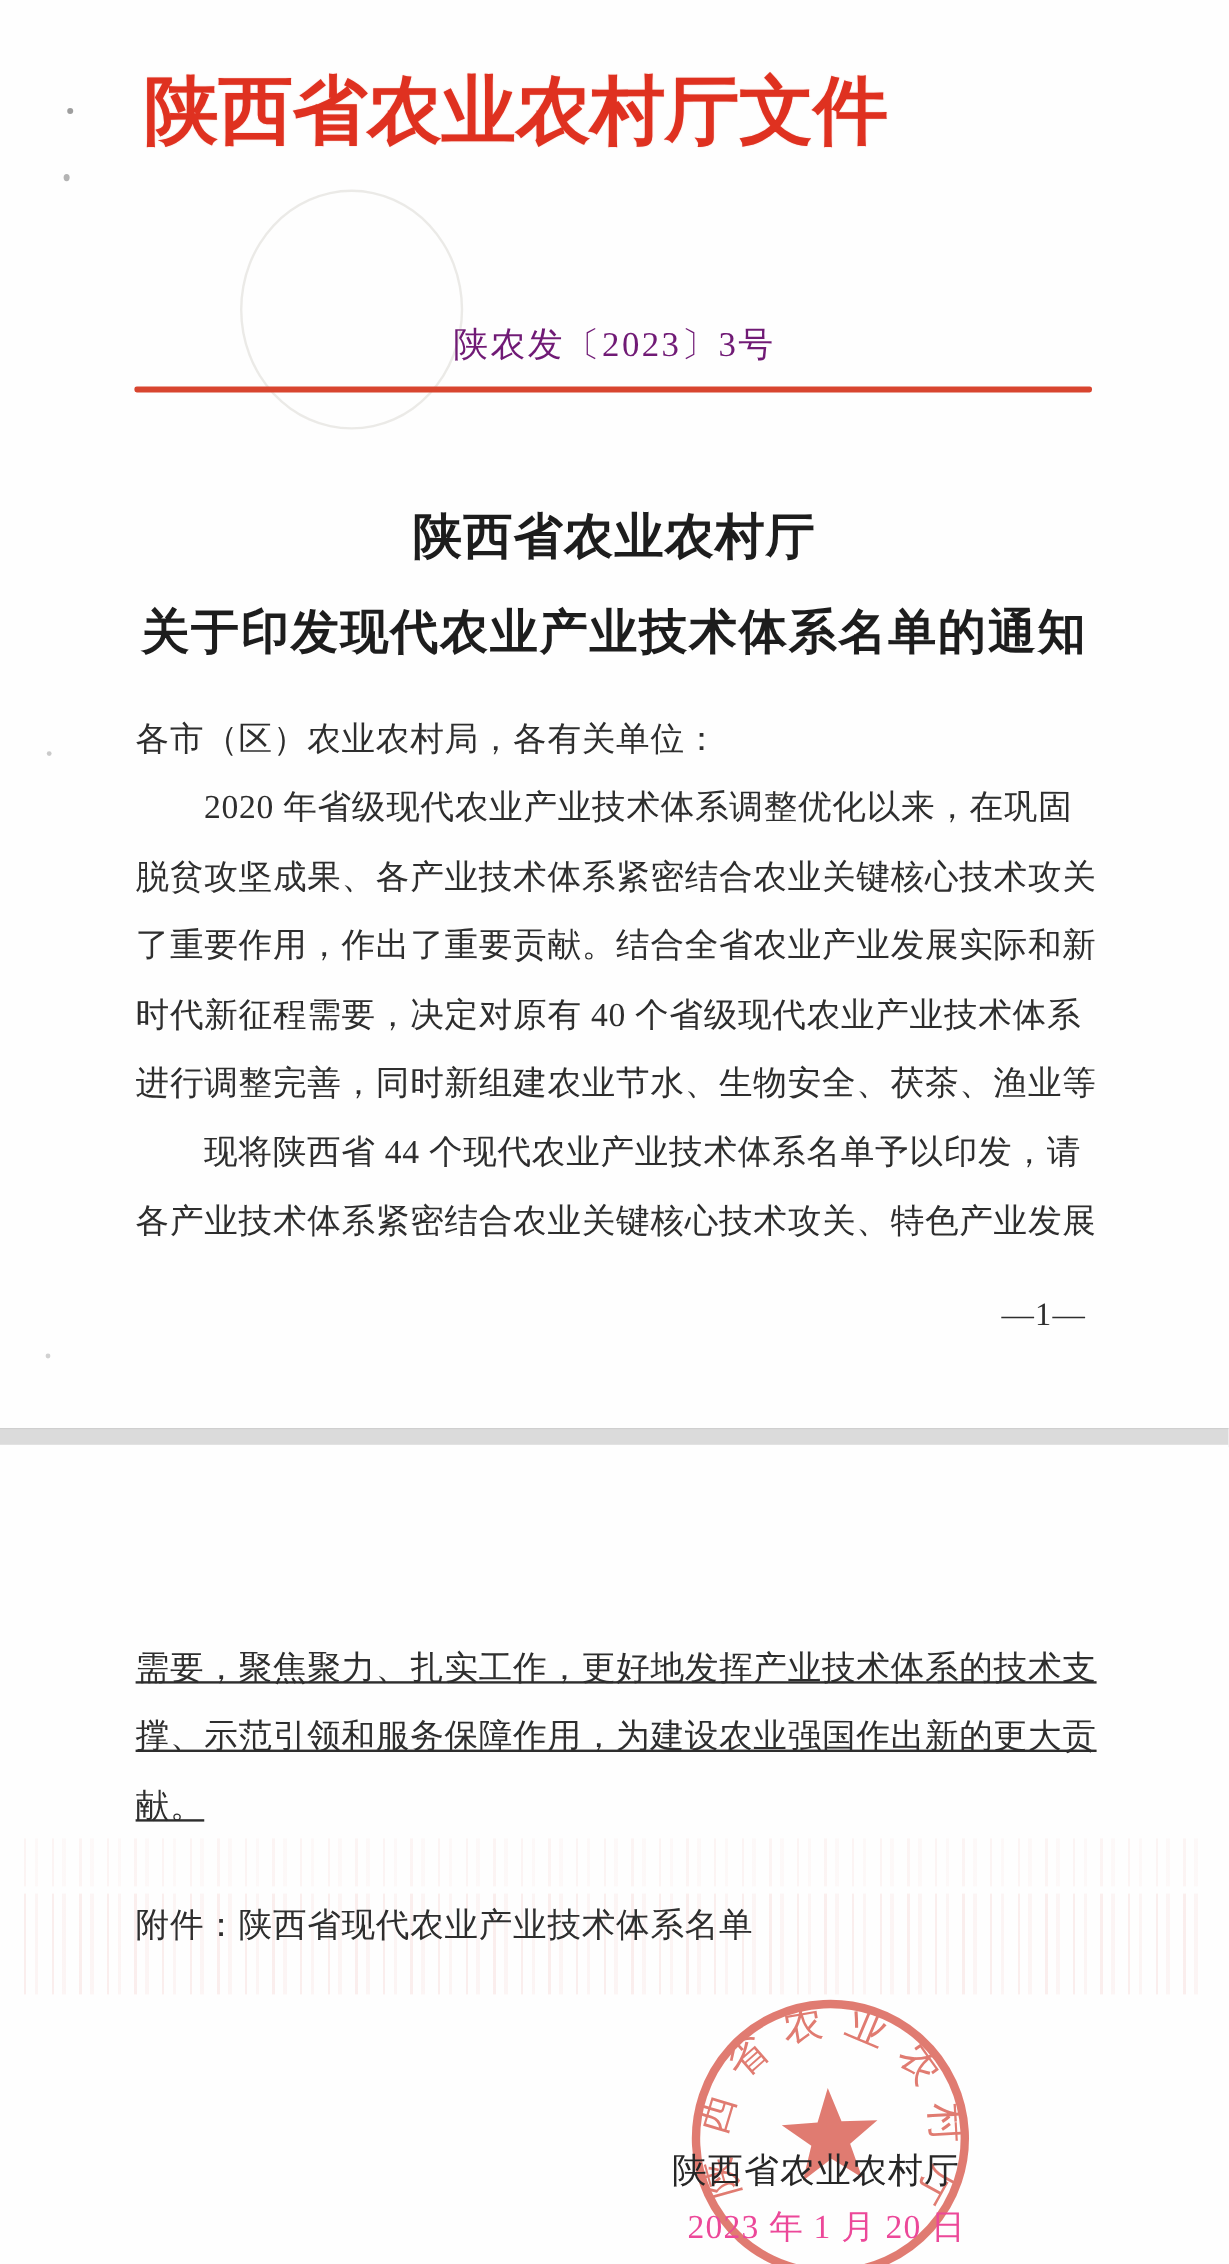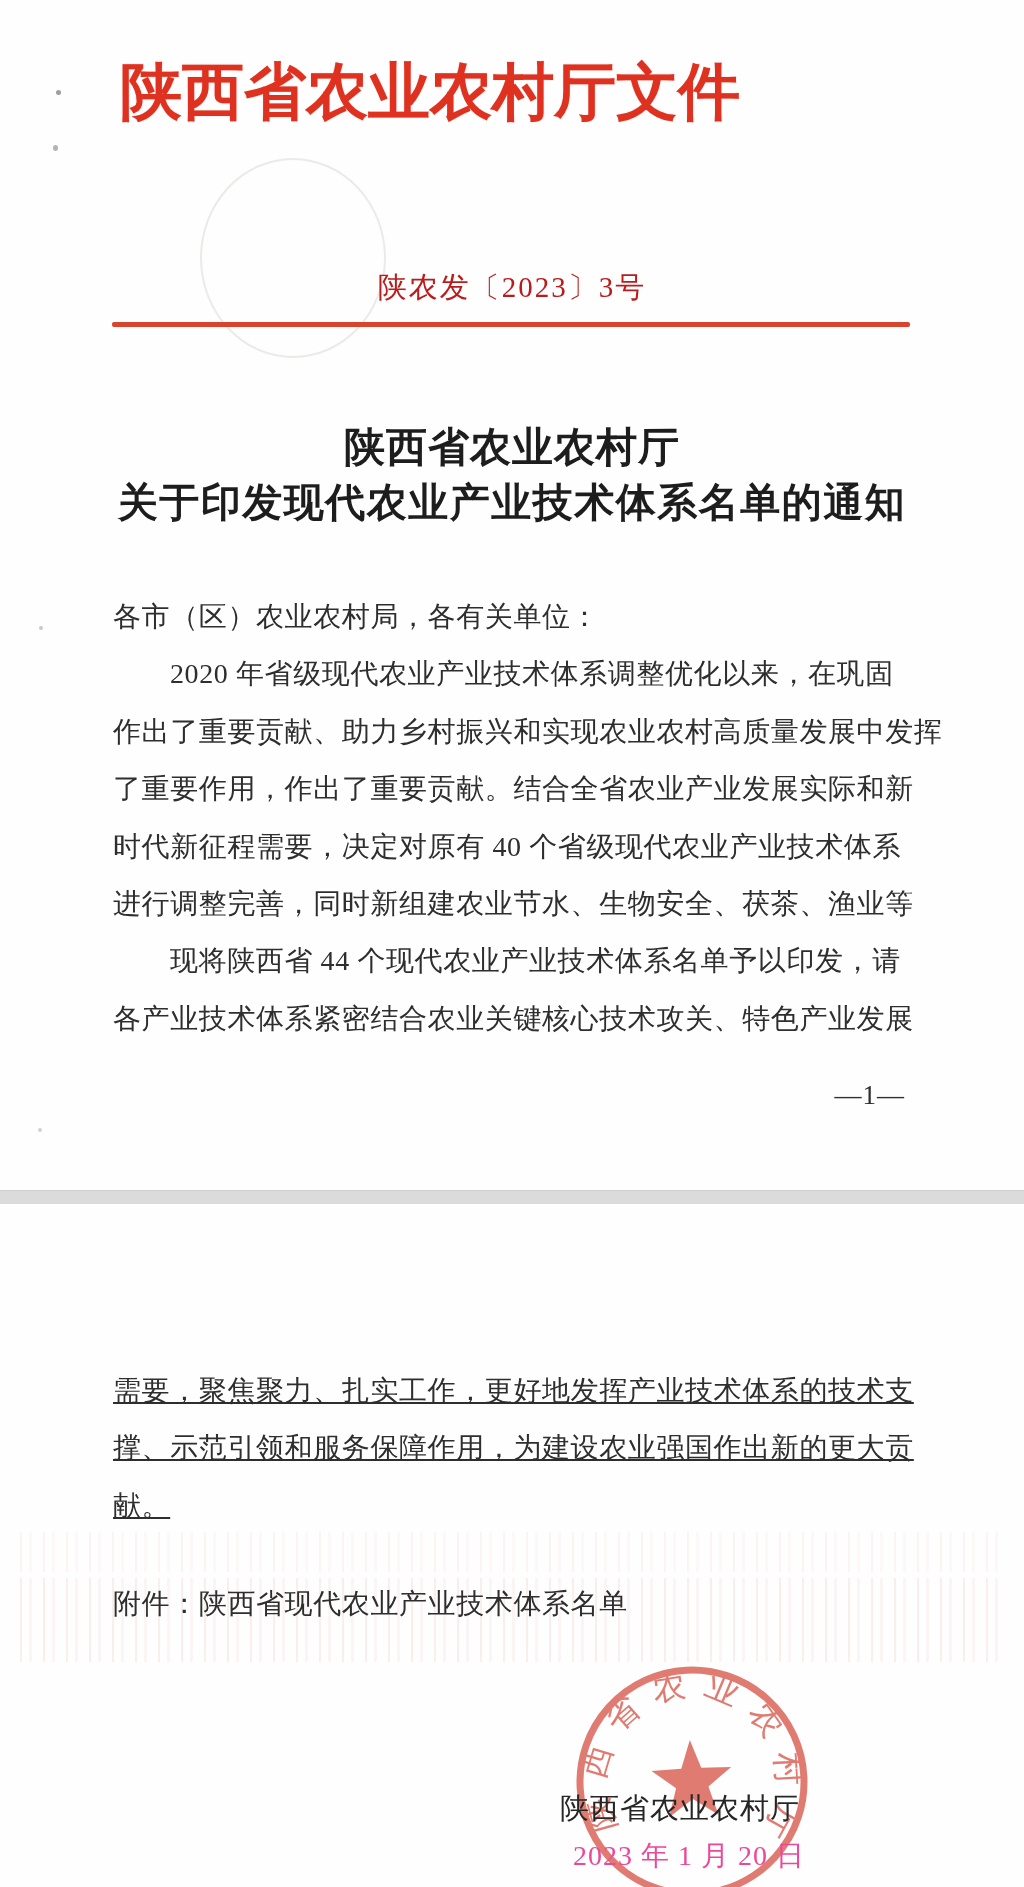--- a/index.html
+++ b/index.html
@@ -15,32 +15,32 @@
     background:#dbdbdb;border-top:1px solid #cfcfcf;border-bottom:1px solid #e8e8e8;}
 
   
   .header-title{
     position:absolute;top:50px;left:98px;width:664px;text-align:center;
     font-size:62px;font-weight:900;letter-spacing:0px;color:#df3120;
     text-shadow:0 0 1px rgba(223,49,32,.45);white-space:nowrap;
   }
   .doc-number{
     position:absolute;top:268px;left:107px;width:810px;text-align:center;
-    font-size:29px;color:#b91c1c;letter-spacing:2px;white-space:nowrap;
+    font-size:29px;color:#701a75;letter-spacing:2px;white-space:nowrap;
   }
   .red-rule{
     position:absolute;top:322px;left:112px;width:798px;height:5px;
     background:#d8452f;border-radius:2px;
   }
   .doc-title{
     position:absolute;top:420px;left:87px;width:850px;text-align:center;
     font-weight:900;color:#1d1d1d;line-height:55px;
   }
   .doc-title .t1{font-size:41px;letter-spacing:1px;}
-  .doc-title .t2{font-size:40px;letter-spacing:1.5px;white-space:nowrap;}
+  .doc-title .t2{font-size:40px;letter-spacing:1.5px;white-space:nowrap;margin-top:24px;}
 
   .body-block{
     position:absolute;left:113px;width:794px;
     font-size:28px;line-height:57.4px;letter-spacing:.6px;color:#2e2e2e;
   }
   .body-p1{top:588px;}
   .indent{text-indent:57px;}
   .line{white-space:nowrap;}
   .page-number{
     position:absolute;top:1080px;right:119px;font-size:27px;color:#2e2e2e;
@@ -104,21 +104,21 @@
     <div class="red-rule"></div>
 
     <div class="doc-title">
       <div class="t1">陕西省农业农村厅</div>
       <div class="t2">关于印发现代农业产业技术体系名单的通知</div>
     </div>
 
     <div class="body-block body-p1">
       <div class="line">各市（区）农业农村局，各有关单位：</div>
       <div class="line indent">2020 年省级现代农业产业技术体系调整优化以来，在巩固</div>
-      <div class="line">作出了重要贡献、助力乡村振兴和实现农业农村高质量发展中发挥</div>
+      <div class="line">脱贫攻坚成果、各产业技术体系紧密结合农业关键核心技术攻关</div>
       <div class="line">了重要作用，作出了重要贡献。结合全省农业产业发展实际和新</div>
       <div class="line">时代新征程需要，决定对原有 40 个省级现代农业产业技术体系</div>
       <div class="line">进行调整完善，同时新组建农业节水、生物安全、茯茶、渔业等</div>
       <div class="line indent">现将陕西省 44 个现代农业产业技术体系名单予以印发，请</div>
       <div class="line">各产业技术体系紧密结合农业关键核心技术攻关、特色产业发展</div>
     </div>
 
     <div class="page-number">—1—</div>
   </div>
 

